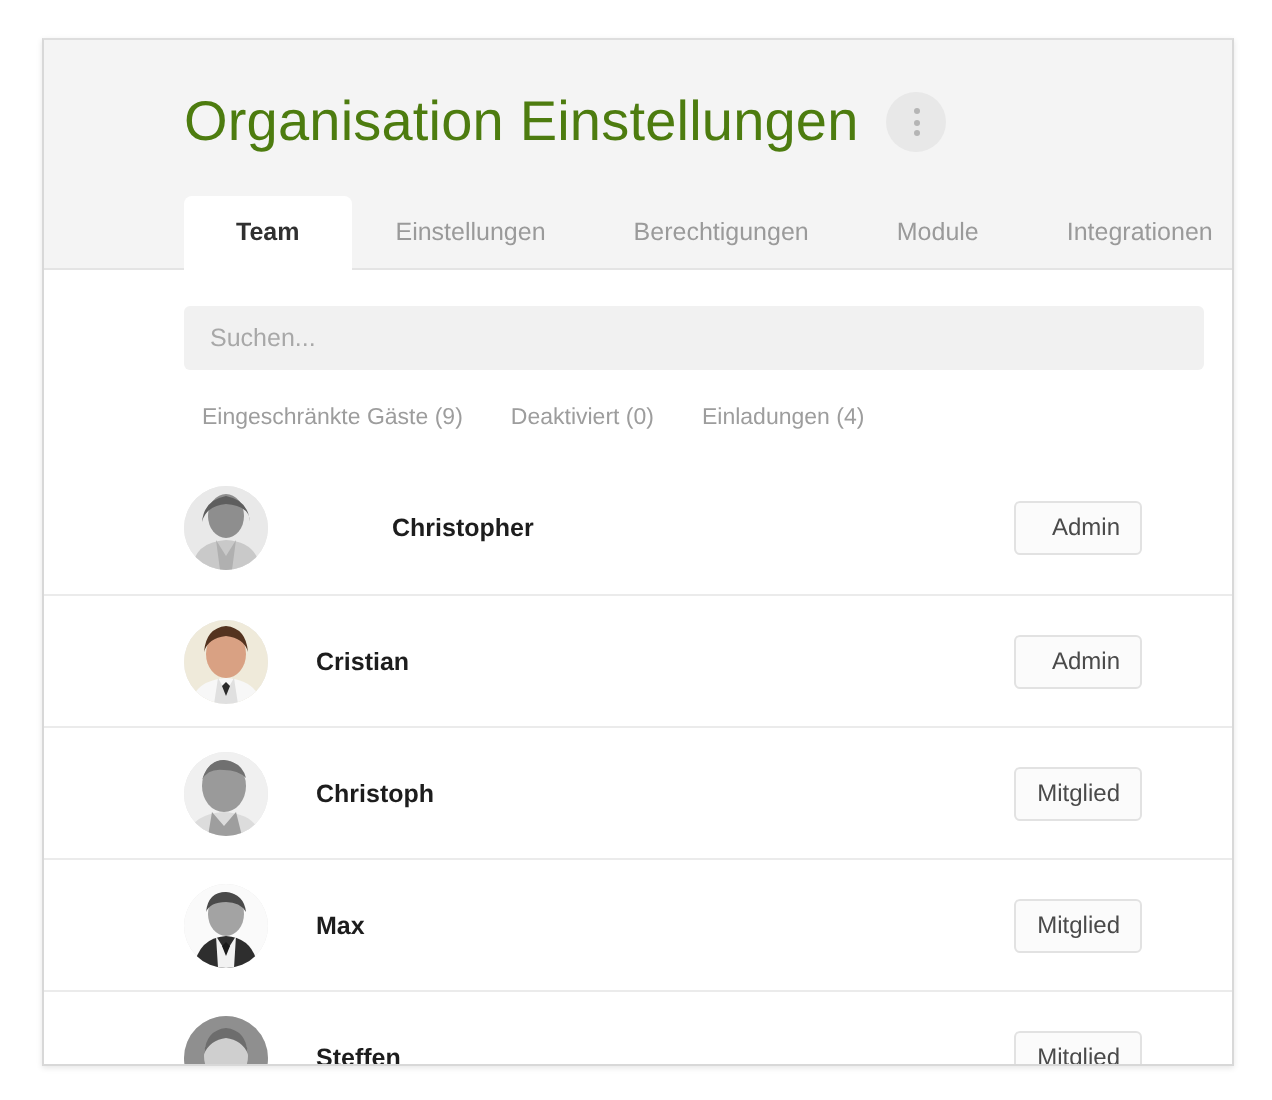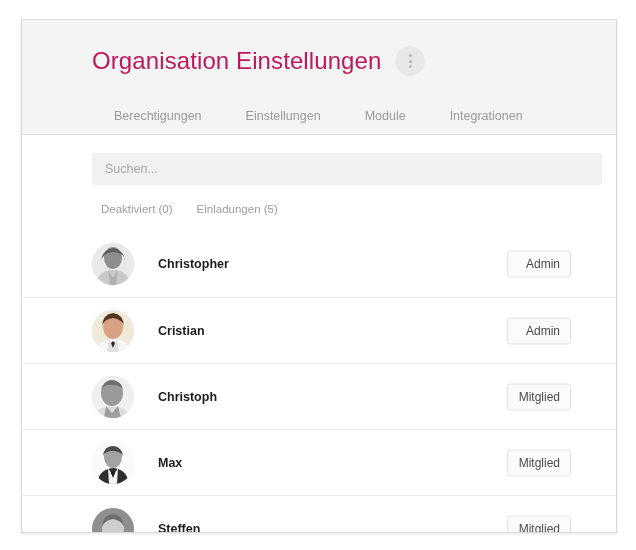--- a/index.html
+++ b/index.html
@@ -42,23 +42,23 @@
     border-bottom: 1px solid #e4e4e4;
   }
 
   .title-row {
     display: flex;
     align-items: center;
     padding: 26px 0 0 70px;
   }
 
   .page-title {
-    font-size: 24px;
+    font-size: 28px;
     font-weight: 400;
-    color: #be185d;
+    color: #4d7c0f;
     letter-spacing: 0.1px;
     line-height: 28px;
     white-space: nowrap;
   }
 
   .kebab-button {
     width: 30px;
     height: 30px;
     border-radius: 50%;
     background: #e8e8e8;
@@ -159,21 +159,21 @@
   .member-row {
     display: flex;
     align-items: center;
     height: 66px;
     border-top: 1px solid #ebebeb;
     padding-left: 70px;
     padding-right: 0;
     box-sizing: border-box;
     position: relative;
   }
-  .member-row:first-child { border-top: none; }
+  .member-row:first-child { border-top: none; gap: 38px; }
 
   .avatar {
     width: 42px;
     height: 42px;
     border-radius: 50%;
     flex: none;
     overflow: hidden;
     background: #e7e7e7;
     position: relative;
   }
@@ -218,37 +218,39 @@
       <div class="title-row">
         <div class="page-title">Organisation Einstellungen</div>
         <div class="kebab-button">
           <span class="dot"></span>
           <span class="dot"></span>
           <span class="dot"></span>
         </div>
       </div>
 
       <div class="tabs">
+        <div class="tab active">Team</div>
+        <div class="tab">Einstellungen</div>
         <div class="tab">Berechtigungen</div>
-        <div class="tab">Einstellungen</div>
         <div class="tab">Module</div>
         <div class="tab">Integrationen</div>
 
       </div>
     </div>
 
     <div class="panel-body">
 
       <div class="search-wrap">
         <input class="search-input" type="text" placeholder="Suchen..." style="">
       </div>
 
       <div class="filter-row">
+        <div class="filter-pill">Eingeschränkte Gäste (9)</div>
         <div class="filter-pill">Deaktiviert (0)</div>
-        <div class="filter-pill">Einladungen (5)</div>
+        <div class="filter-pill">Einladungen (4)</div>
       </div>
 
       <div class="member-list">
 
         <div class="member-row">
           <div class="avatar">
             <svg viewBox="0 0 42 42">
               <rect width="42" height="42" fill="#e9e9e9"></rect>
               <ellipse cx="21" cy="15" rx="9" ry="11" fill="#8e8e8e"></ellipse>
               <path d="M9 18 Q10 7 21 5 Q32 7 33 18 Q33 10 21 9 Q11 10 9 18 Z" fill="#5e5e5e"></path>

